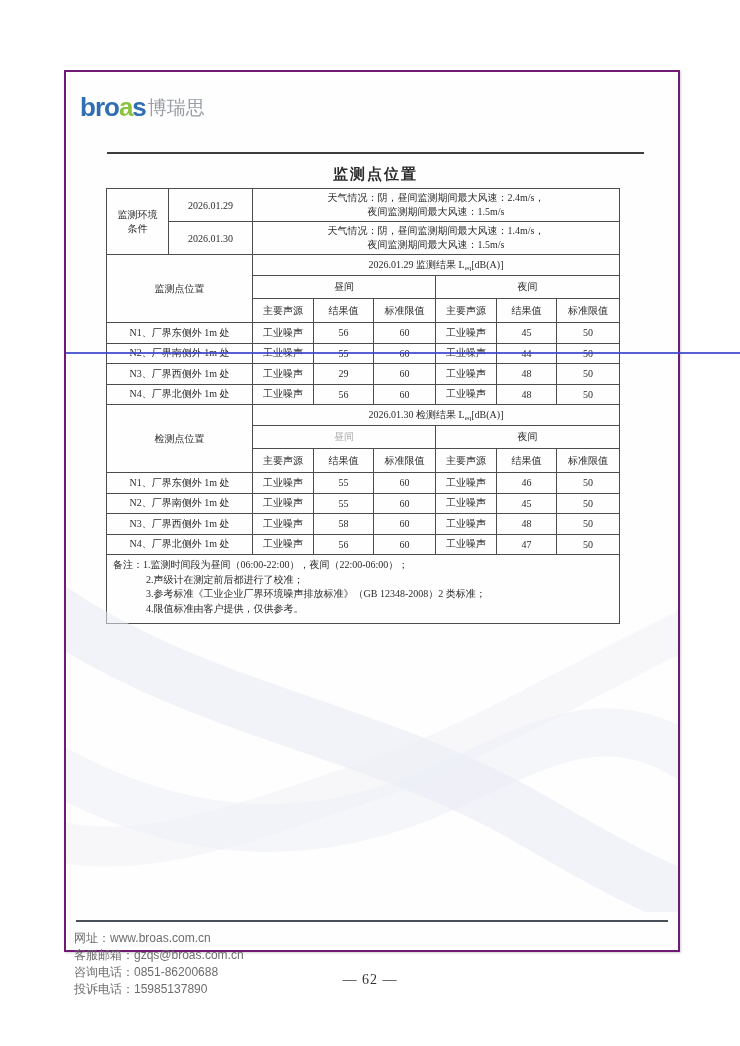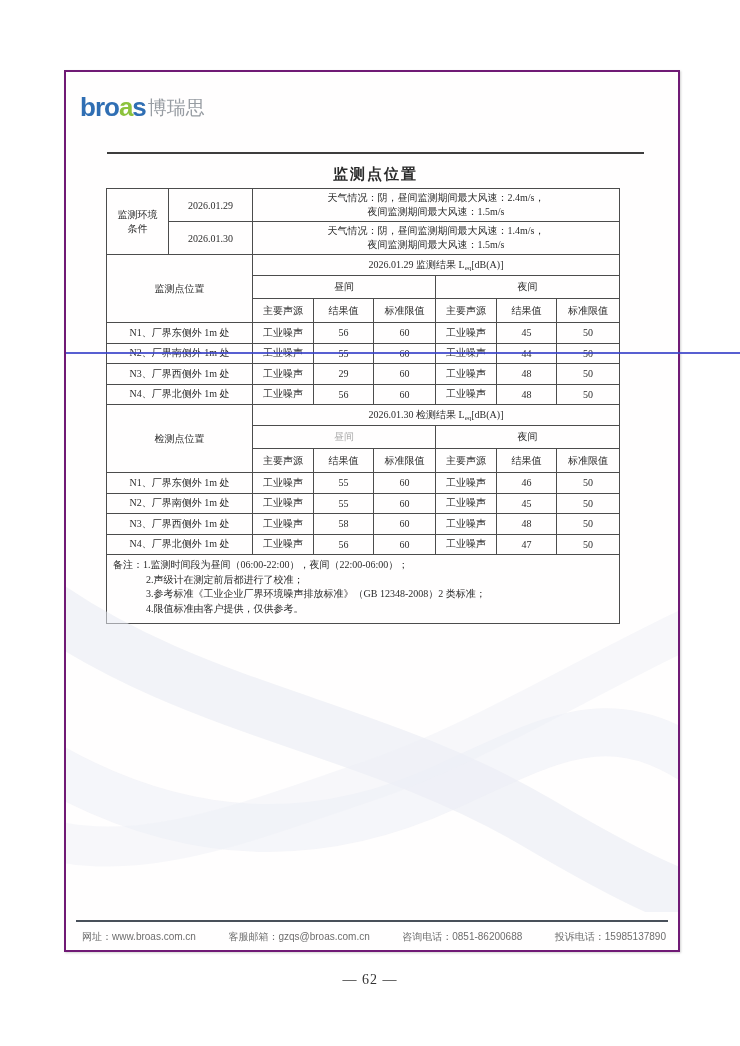--- a/index.html
+++ b/index.html
@@ -35,22 +35,22 @@
   .faded{color:#a9a9a9;}
   sub.eq{font-size:7px;vertical-align:-2px;}
   .notes td{text-align:left;vertical-align:top;padding:3px 6px;height:62px;}
   .note-line{line-height:14.5px;font-size:10px;}
   .note-line.ind{padding-left:33px;}
   
   .blue-line{position:absolute;left:66px;right:0;top:352px;height:2px;background:#3b43c9;opacity:.85;}
   .watermark{position:absolute;left:0;top:500px;pointer-events:none;}
   
   .foot-rule{position:absolute;left:10px;right:10px;top:848px;height:2px;background:#49505a;}
-  .footer{position:absolute;left:16px;right:12px;top:858px;display:flex;justify-content:space-between;
-    font-family:"Liberation Sans","DejaVu Sans",sans-serif;font-size:10px;color:#6d6d6d;}
+  .footer{position:absolute;left:8px;right:12px;top:858px;display:flex;justify-content:space-between;
+    font-family:"Liberation Sans","DejaVu Sans",sans-serif;font-size:12px;color:#6d6d6d;flex-direction:column;}
   .pageno{position:absolute;left:0;width:740px;top:972px;text-align:center;font-size:14px;color:#333;letter-spacing:1px;}
 </style>
 </head>
 <body>
 
 <div class="page">
 
   <div class="logo">
     <span class="lat">bro</span><span class="lat green">a</span><span class="lat">s</span><span class="cn">博瑞思</span>
   </div>

